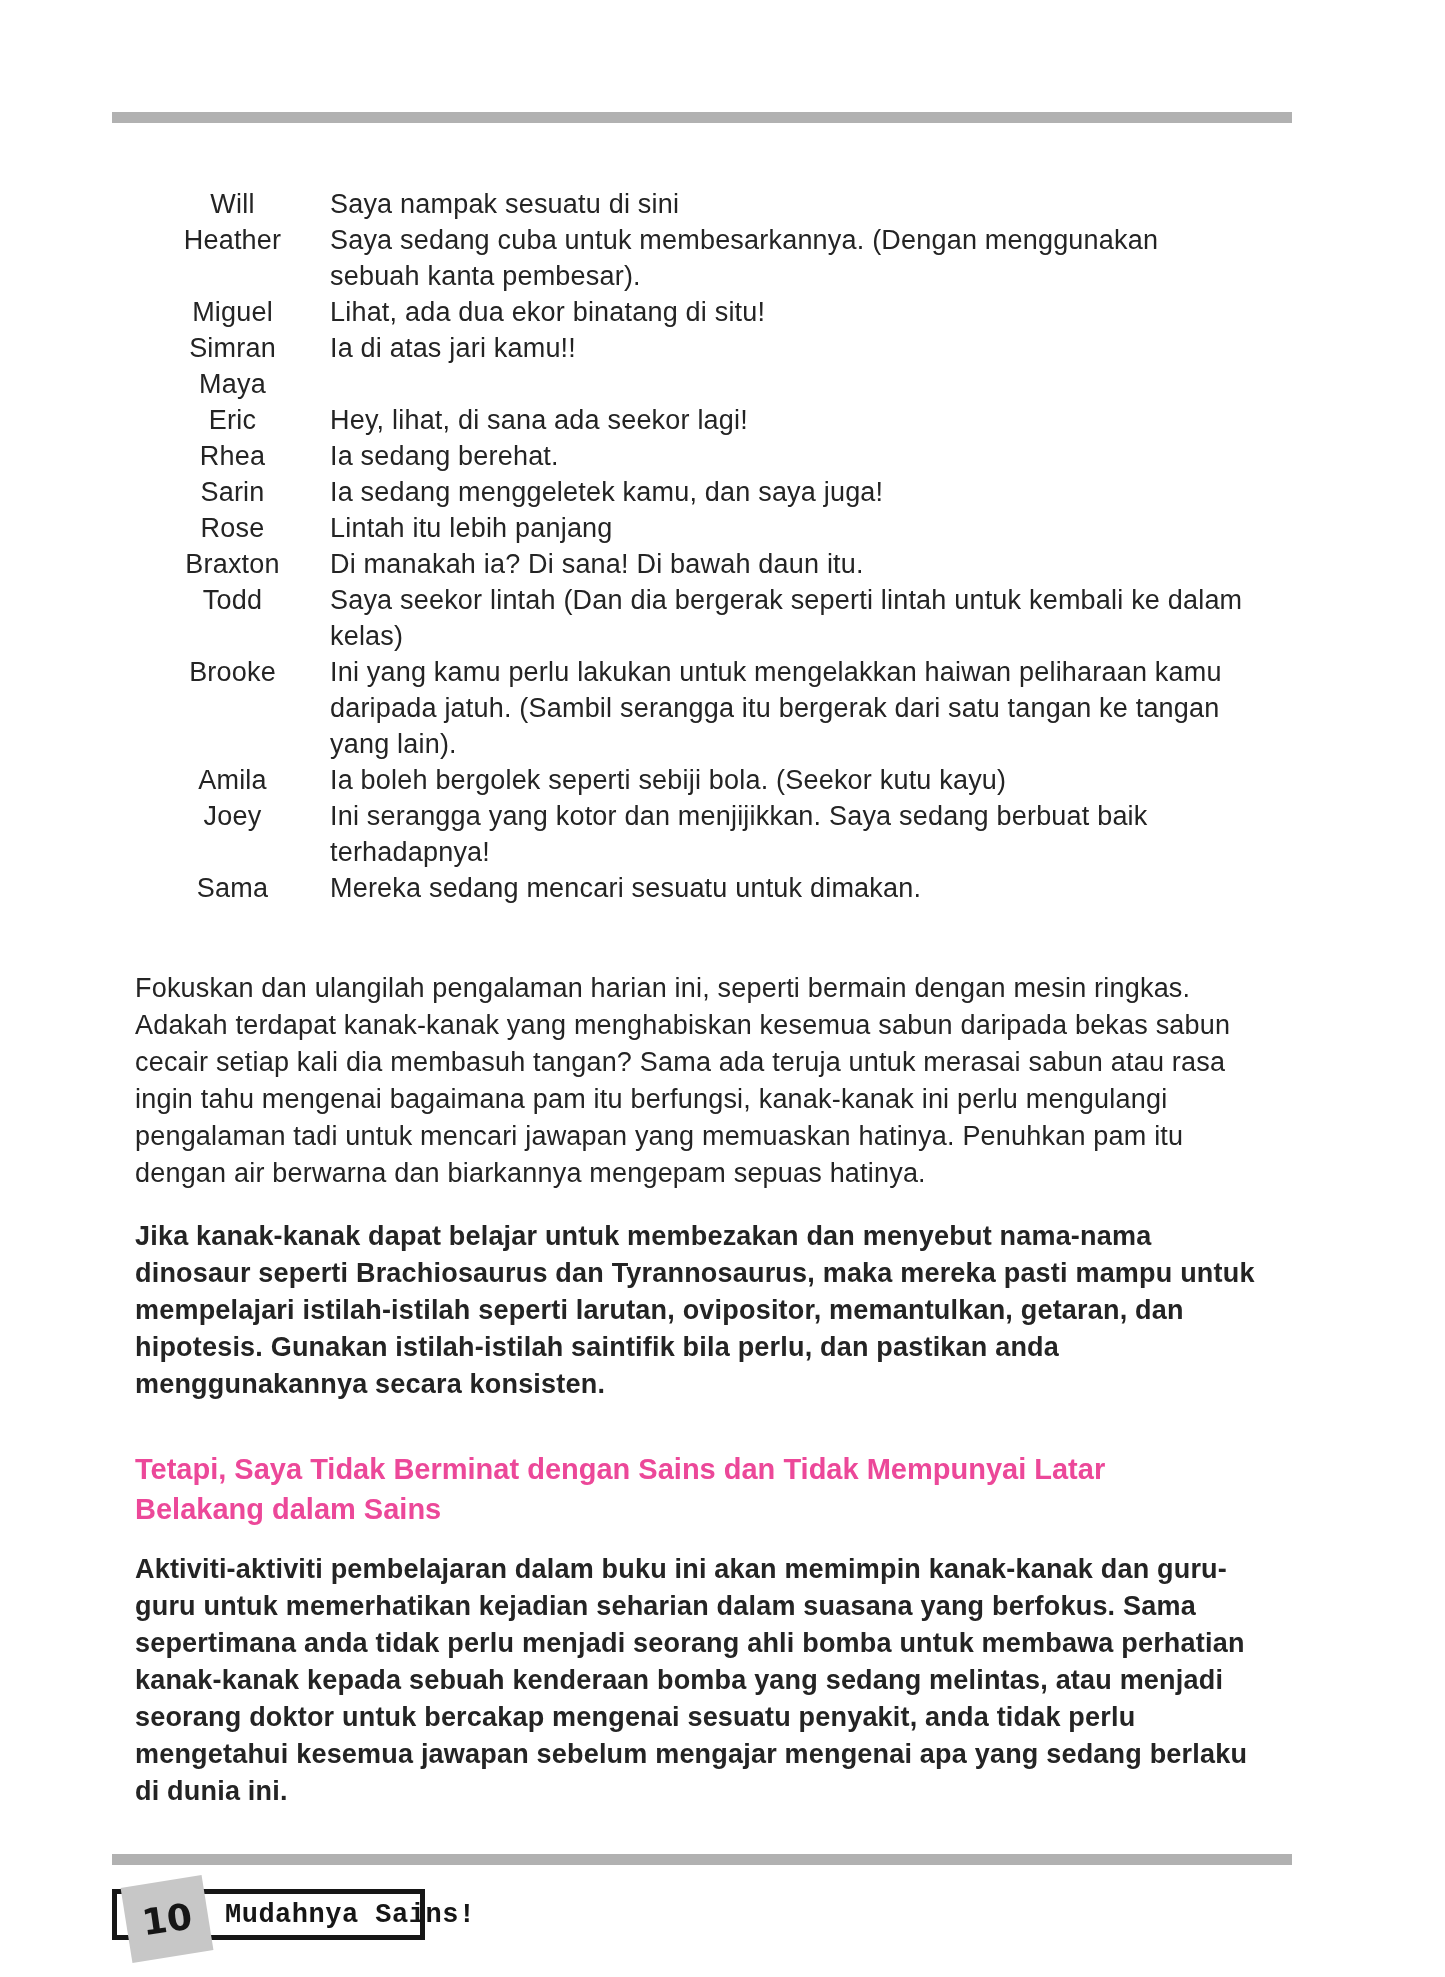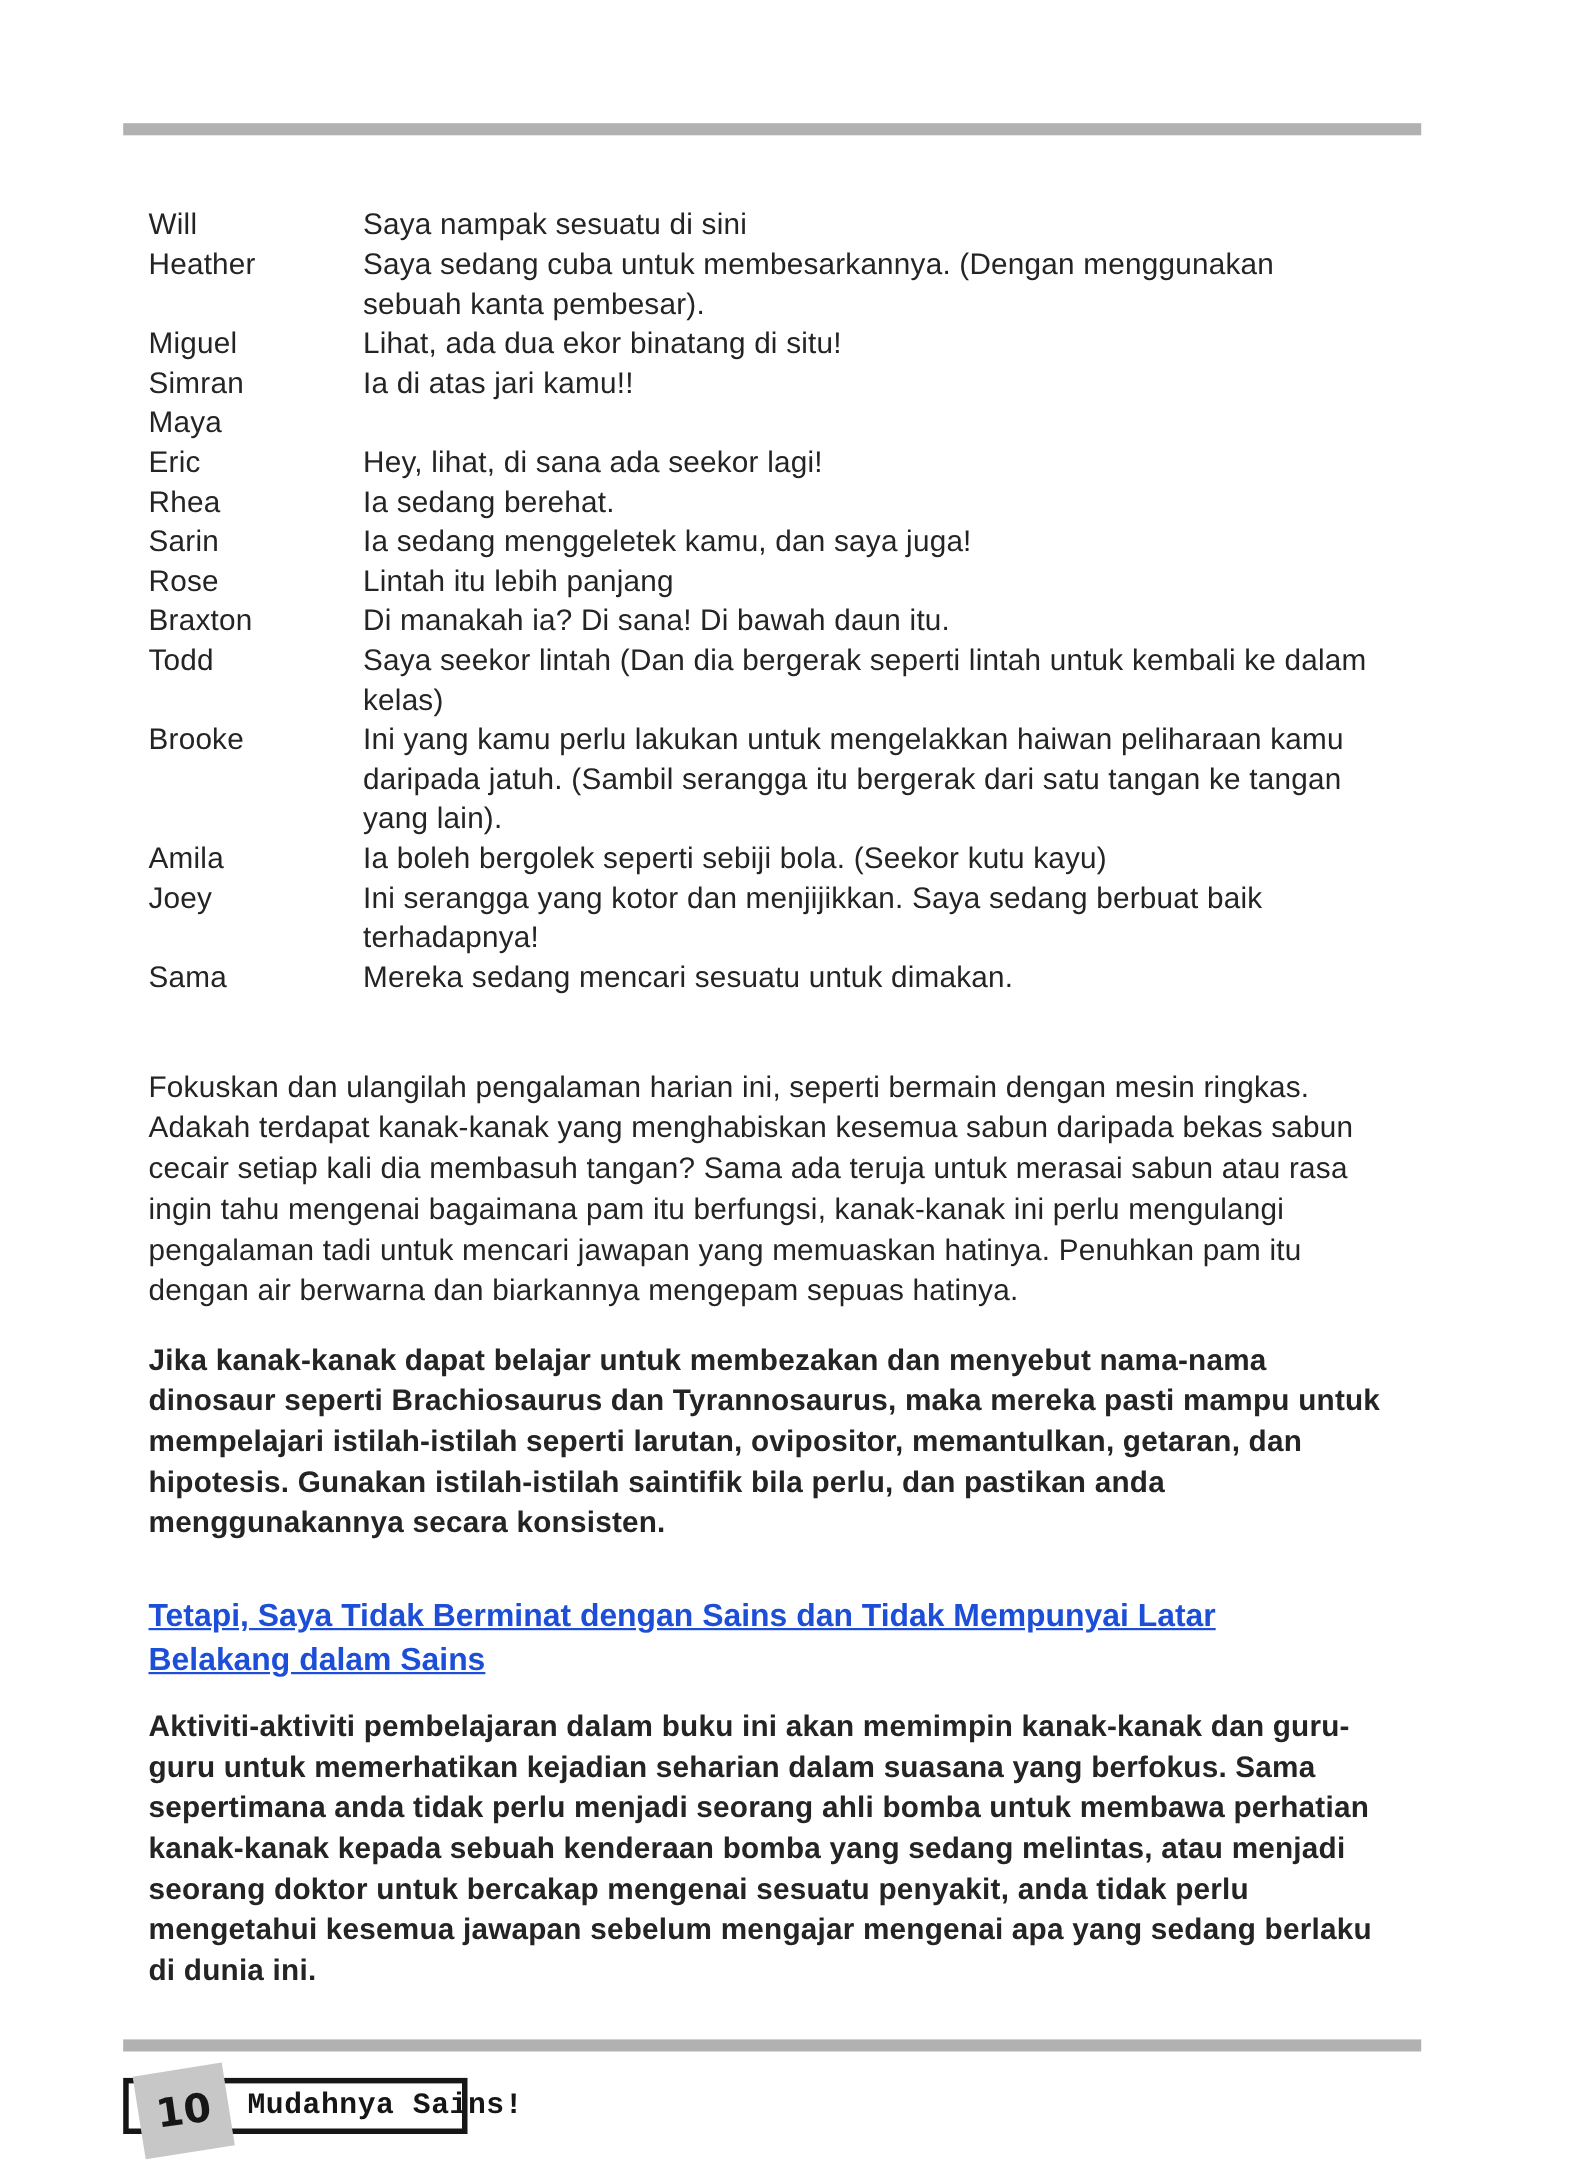--- a/index.html
+++ b/index.html
@@ -41,20 +41,21 @@
 
   
   .dlg-row {
     display: flex;
     align-items: flex-start;
     line-height: 36px;
   }
   .dlg-name {
     flex: 0 0 195px;
     font-style: normal;
+    text-align: center;
   }
   .dlg-text {
     flex: 1 1 auto;
   }
 
   
   .paras p {
     margin: 0 0 26px 0;
   }
   .paras.before { margin-top: 64px; }
@@ -62,22 +63,21 @@
   .paras p:last-child { margin-bottom: 0; font-weight: bold; }
 
   
   .section-heading {
     margin: 46px 0 22px 0;
     max-width: 1060px;
     font-size: 29px;
     line-height: 40px;
     font-weight: bold;
     letter-spacing: 0px;
-    color: #1d4ed8;
-    text-decoration: underline;
+    color: #ec4899;
   }
 
   
   .footer-badge {
     position: absolute;
     left: 112px;
     top: 1889px;
     width: 313px;
     height: 51px;
     background: #ffffff;

